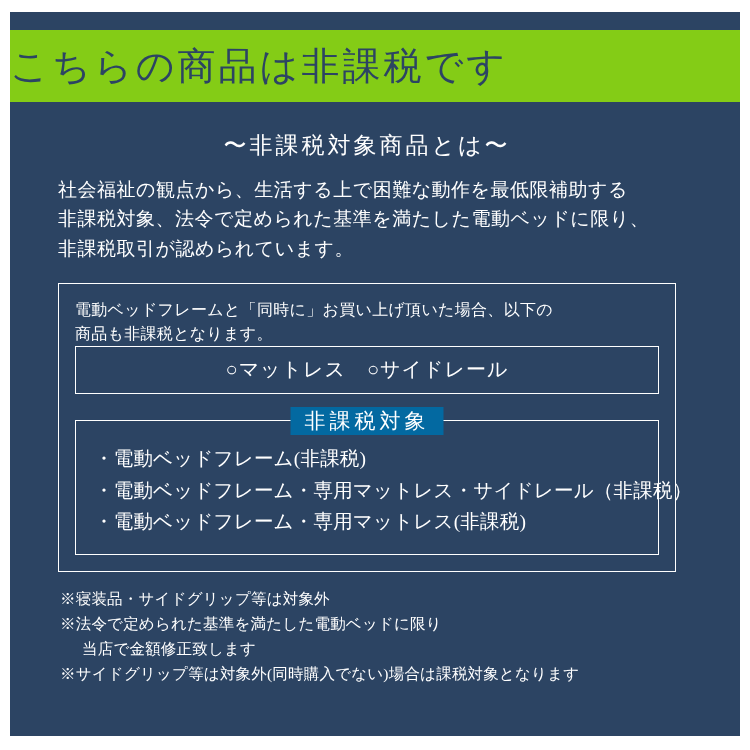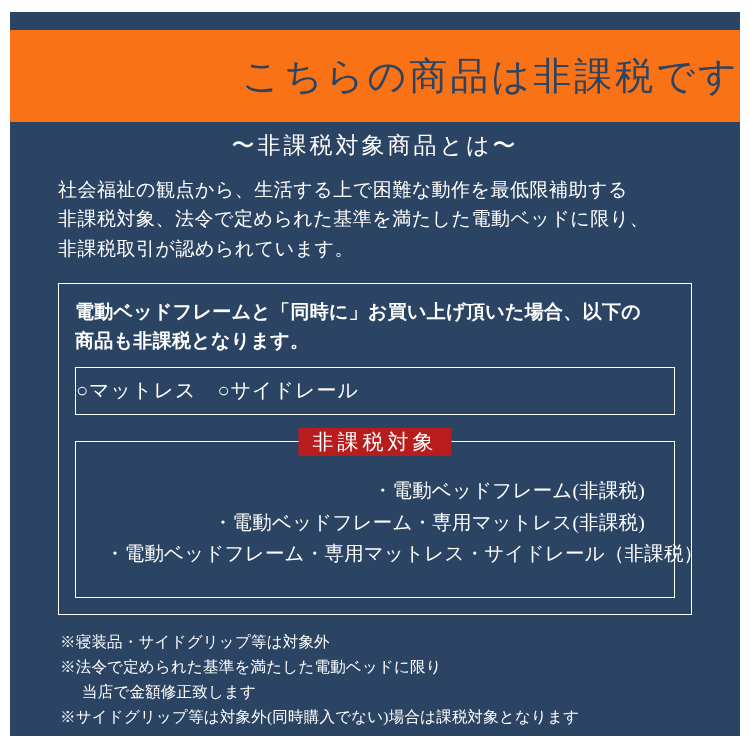--- a/index.html
+++ b/index.html
@@ -41,43 +41,43 @@
     background: #2c4463;
     box-sizing: border-box;
   }
 
   
   .title-band {
     position: absolute;
     left: 0;
     top: 18px;
     width: 100%;
-    height: 92px;
-    background: #f97316;
+    height: 72px;
+    background: #84cc16;
     display: flex;
     align-items: center;
-    justify-content: flex-end;
+    justify-content: flex-start;
   }
   .title-text {
     color: #2c4463;
     font-size: 38px;
     letter-spacing: 3px;
     font-weight: 500;
     font-family: "Liberation Serif", "DejaVu Serif", serif;
     white-space: nowrap;
   }
 
   
   .content {
     position: absolute;
     left: 0;
     top: 90px;
     width: 100%;
     box-sizing: border-box;
-    padding: 22px 48px 0 48px;
+    padding: 22px 64px 0 48px;
     color: #ffffff;
   }
 
   .section-heading {
     text-align: center;
     font-size: 23px;
     letter-spacing: 3px;
     margin: 6px 0 14px 0;
     font-weight: 500;
   }
@@ -92,60 +92,59 @@
 
   
   .box {
     border: 1.5px solid #ffffff;
     box-sizing: border-box;
     padding: 14px 16px 16px 16px;
     margin-bottom: 14px;
   }
 
   .box-lead {
-    font-size: 19px;
+    font-size: 16px;
     line-height: 1.5;
     letter-spacing: 0.3px;
-    margin-bottom: 12px;
-    font-weight: bold;
+    margin-bottom: 0;
   }
   .box-lead div { white-space: nowrap; }
 
   .subbox {
     border: 1.2px solid #ffffff;
     box-sizing: border-box;
+    text-align: center;
     font-size: 20px;
     letter-spacing: 1px;
     padding: 9px 0 10px 0;
   }
 
   
   .legend-box {
     position: relative;
     border: 1.2px solid #ffffff;
     box-sizing: border-box;
     margin-top: 26px;
     padding: 22px 18px 16px 18px;
   }
   .legend-label {
     position: absolute;
     top: -14px;
     left: 50%;
     transform: translateX(-50%);
-    background: #b91c1c;
+    background: #0369a1;
     padding: 0 14px;
     font-size: 21px;
     letter-spacing: 4px;
     white-space: nowrap;
   }
   .legend-list {
     list-style: none;
-    margin: 11px;
+    margin: 0;
     padding: 0;
-    text-align: right;
   }
   .legend-list li {
     font-size: 19.5px;
     line-height: 1.62;
     letter-spacing: 0.2px;
     white-space: nowrap;
   }
 
   .notes {
     margin-top: 4px;
@@ -186,22 +185,22 @@
           <div class="box-lead">
             <div>電動ベッドフレームと「同時に」お買い上げ頂いた場合、以下の</div>
             <div>商品も非課税となります。</div>
           </div>
           <div class="subbox">○マットレス　○サイドレール</div>
 
           <div class="legend-box">
             <div class="legend-label">非課税対象</div>
             <ul class="legend-list">
               <li>・電動ベッドフレーム(非課税)</li>
+              <li>・電動ベッドフレーム・専用マットレス・サイドレール（非課税）</li>
               <li>・電動ベッドフレーム・専用マットレス(非課税)</li>
-              <li>・電動ベッドフレーム・専用マットレス・サイドレール（非課税）</li>
             </ul>
           </div>
         </div>
 
         <div class="notes">
           <div>※寝装品・サイドグリップ等は対象外</div>
           <div>※法令で定められた基準を満たした電動ベッドに限り</div>
           <div class="indent">当店で金額修正致します</div>
           <div>※サイドグリップ等は対象外(同時購入でない)場合は課税対象となります</div>
         </div>

